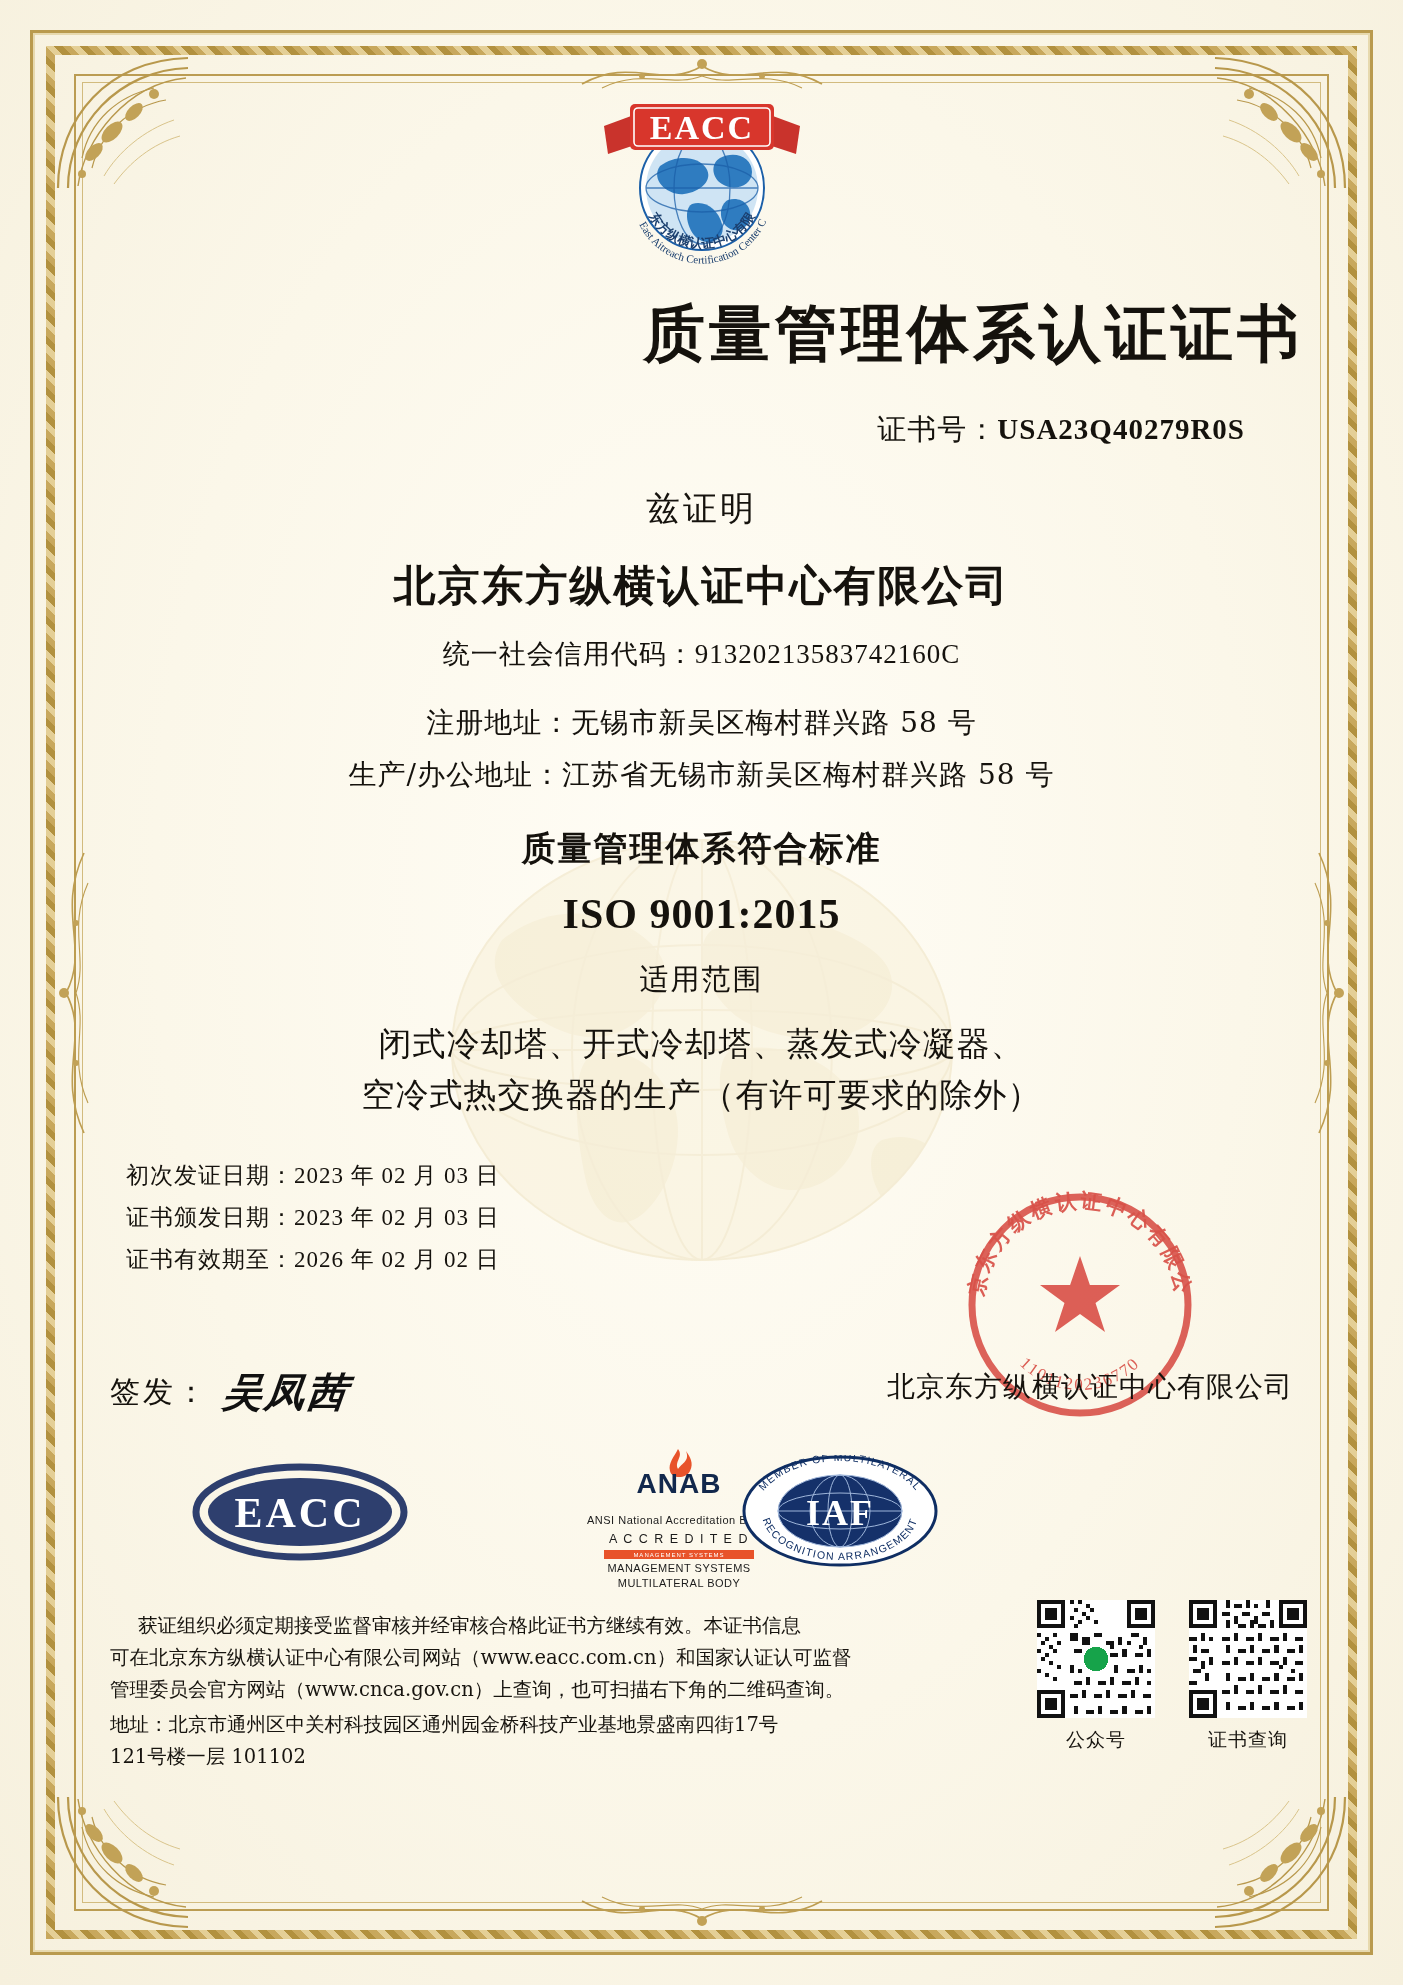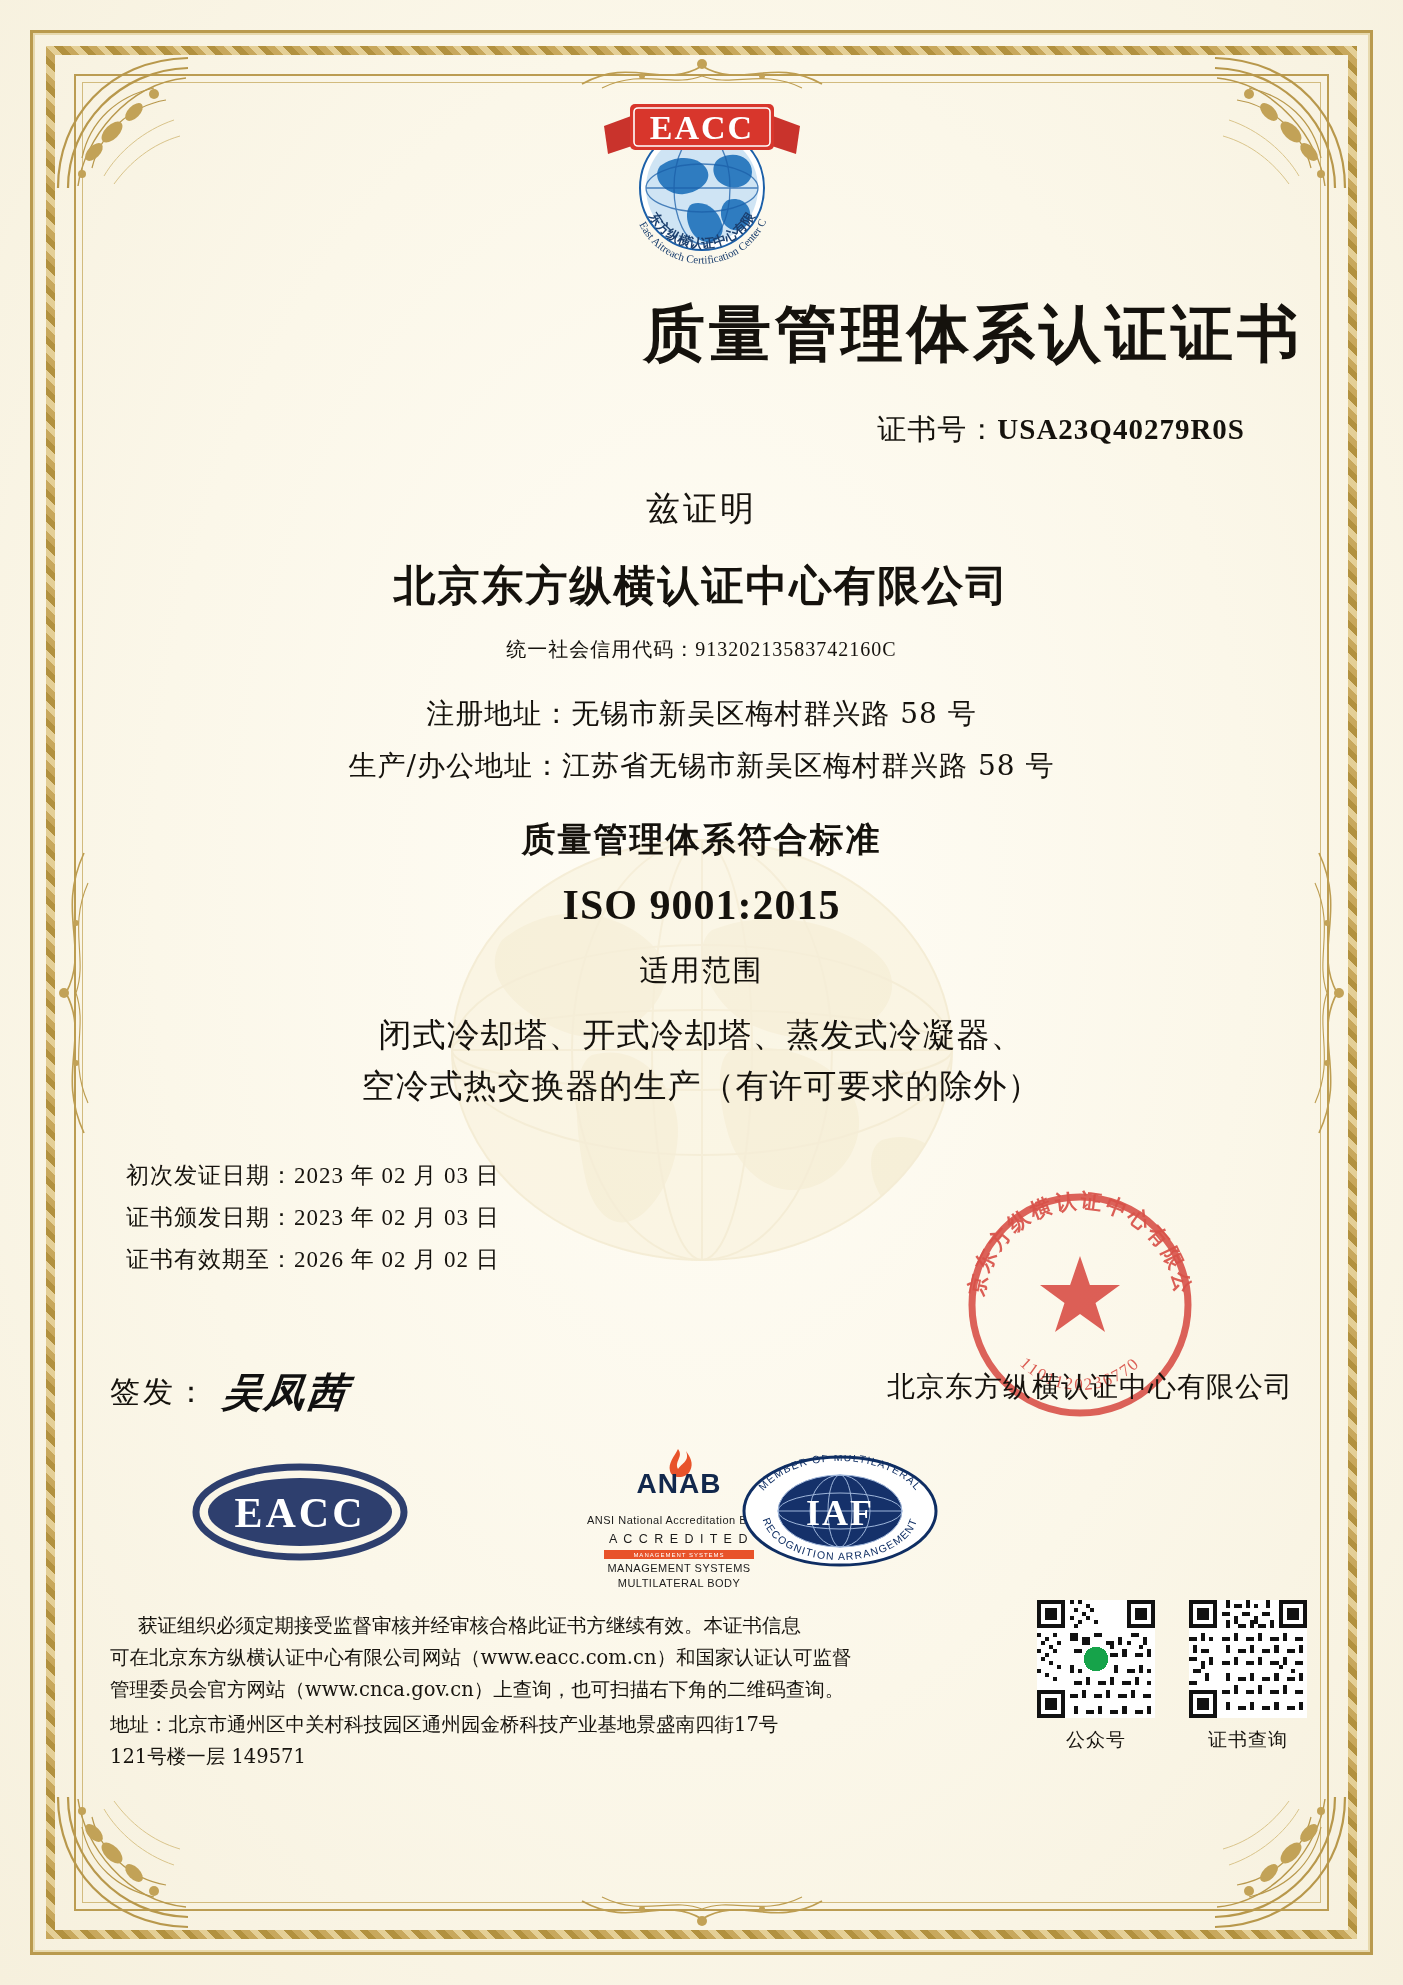--- a/index.html
+++ b/index.html
@@ -114,21 +114,21 @@
     letter-spacing:3px;
   }
   .company{
     font-family:"DejaVu Serif",serif;
     font-weight:bold;
     font-size:42px;
     letter-spacing:2px;
     margin-top:26px;
   }
   .credit-code{
-    font-size:20px;
+    font-size:27px;
     margin-top:22px;
     letter-spacing:1px;
   }
   .credit-code .cn{font-family:"DejaVu Serif",serif;}
   .addr{
     font-size:28px;
     margin-top:32px;
     letter-spacing:1px;
   }
   .addr .cn{font-family:"DejaVu Serif",serif;}
@@ -619,21 +619,21 @@
         </text>
       </svg>
     </div>
   </div>
 
   <div class="footer">
     <div class="ln" style="text-indent:28px;">获证组织必须定期接受监督审核并经审核合格此证书方继续有效。本证书信息</div>
     <div class="ln">可在北京东方纵横认证中心有限公司网站（www.eacc.com.cn）和国家认证认可监督</div>
     <div class="ln">管理委员会官方网站（www.cnca.gov.cn）上查询，也可扫描右下角的二维码查询。</div>
     <div class="ln addr-ln">地址：北京市通州区中关村科技园区通州园金桥科技产业基地景盛南四街17号</div>
-    <div class="ln">121号楼一层 149571</div>
+    <div class="ln">121号楼一层 101102</div>
   </div>
 
   <div class="qr-area">
     <div class="qr-box">
       <svg class="qr-img" viewBox="0 0 29 29" shape-rendering="crispEdges">
         <rect width="29" height="29" fill="#fff"></rect>
         <g fill="#111">
           <rect x="0" y="0" width="7" height="1"></rect>
             <rect x="0" y="6" width="7" height="1"></rect>
           <rect x="0" y="0" width="1" height="7"></rect>

